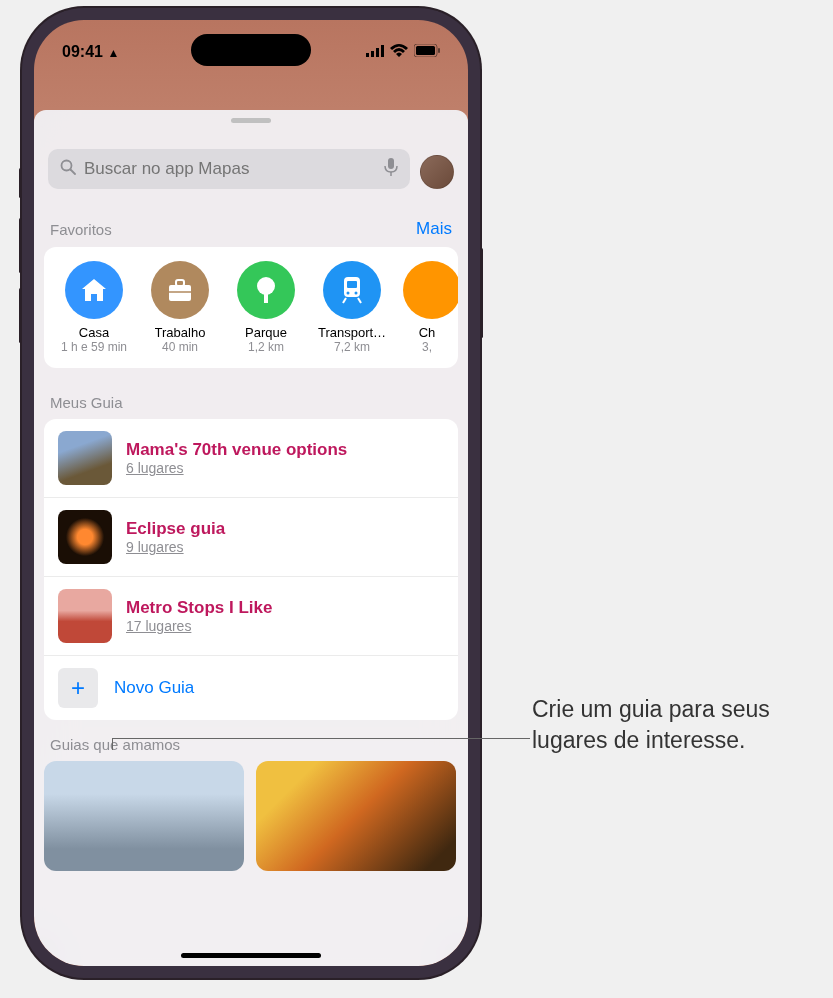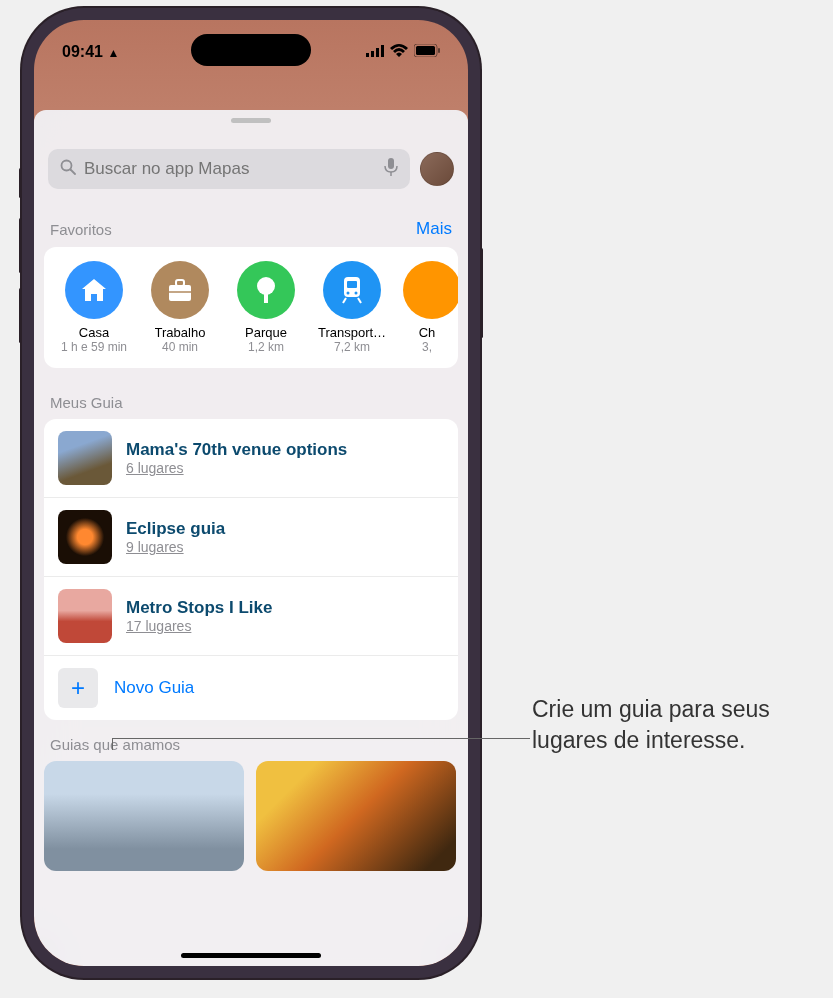--- a/index.html
+++ b/index.html
@@ -69,21 +69,21 @@
     }
     .grabber {
       width: 40px;
       height: 5px;
       background: #c0c0c0;
       border-radius: 3px;
       margin: 0 auto 10px;
     }
     .search-row {
       display: flex;
-      align-items: center;
+      align-items: flex-end;
       padding: 16px 14px;
       gap: 10px;
       margin-bottom: 14px;
     }
     .search-field {
       flex: 1;
       display: flex;
       align-items: center;
       background: rgba(200, 200, 205, 0.5);
       border-radius: 10px;
@@ -169,21 +169,21 @@
       width: 54px;
       height: 54px;
       border-radius: 8px;
       background: #888;
       flex-shrink: 0;
     }
     .thumb-a { background: linear-gradient(160deg, #8aa8d0 30%, #6a5838 70%); }
     .thumb-b { background: radial-gradient(circle at 50% 50%, #ff8830 20%, #1a0e05 50%); }
     .thumb-c { background: linear-gradient(180deg, #e8a8a0 40%, #c04838 60%); }
     .guide-info { flex: 1; }
-    .guide-title { font-size: 17px; font-weight: 600; color: #0c4a6e; }
+    .guide-title { font-size: 17px; font-weight: 600; color: #be185d; }
     .guide-count { font-size: 14px; color: #8e8e93; text-decoration: underline; }
     .new-guide-row {
       display: flex;
       align-items: center;
       padding: 12px 14px;
       gap: 16px;
     }
     .plus-box {
       width: 40px;
       height: 40px;

